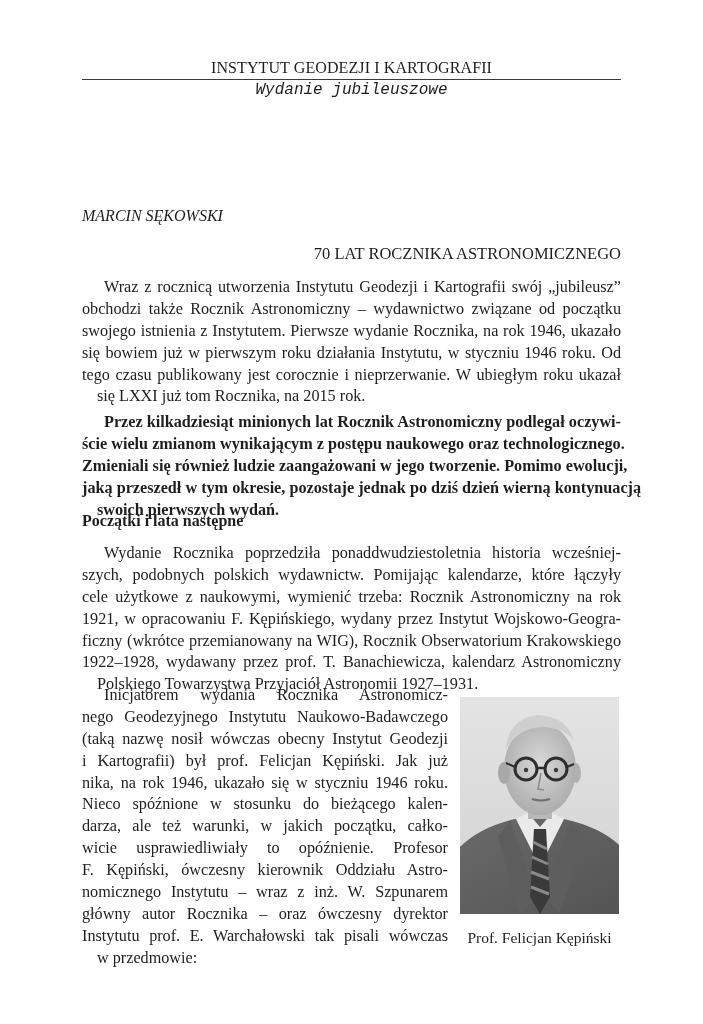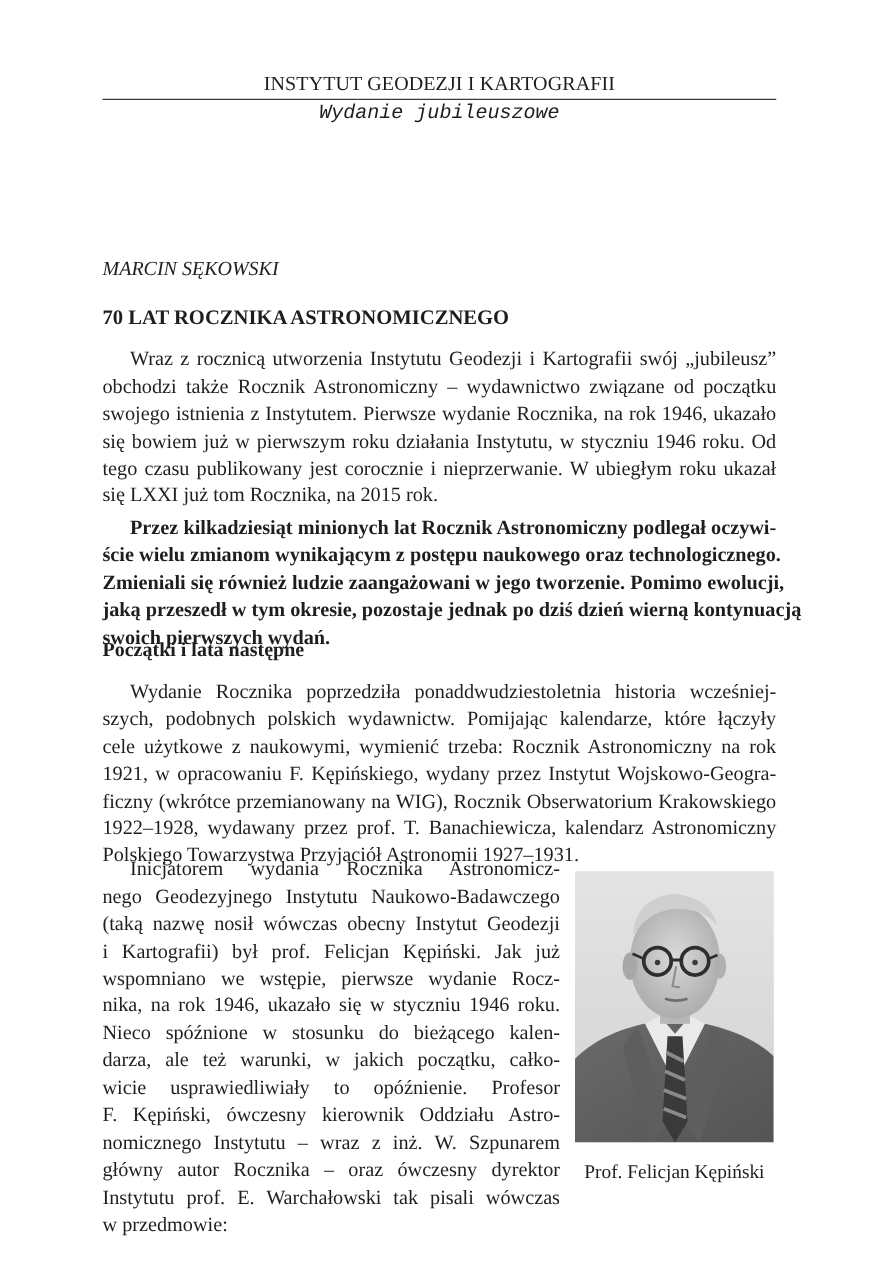--- a/index.html
+++ b/index.html
@@ -56,42 +56,43 @@
       left: 0;
       font-style: italic;
       font-size: 16px;
       line-height: 20px;
     }
     .article-title {
       position: absolute;
       top: 244px;
       left: 0;
       width: 539px;
-      text-align: left;
-      font-weight: bold;
+      text-align: right;
+      font-weight: normal;
       font-size: 16.5px;
       line-height: 20px;
     }
     .para {
       position: absolute;
       left: 0;
       width: 539px;
       font-size: 16.2px;
       line-height: 21.9px;
       text-align: justify;
     }
     .para .ln {
       display: block;
       text-align: justify;
       text-align-last: justify;
       white-space: nowrap;
       height: 21.9px;
     }
     .para .ln.last {
       text-align-last: left;
+      margin-left: 15px;
     }
     .para .ln.indent {
       padding-left: 22px;
     }
     .section-heading {
       position: absolute;
       top: 511px;
       left: 0;
       width: 539px;
       text-align: left;
@@ -163,21 +164,20 @@
     <span class="ln">ficzny (wkrótce przemianowany na WIG), Rocznik Obserwatorium Krakowskiego</span>
     <span class="ln">1922–1928, wydawany przez prof. T. Banachiewicza, kalendarz Astronomiczny</span>
     <span class="ln last">Polskiego Towarzystwa Przyjaciół Astronomii 1927–1931.</span>
   </div>
 
   <div class="para narrow" style="top:685px;">
     <span class="ln indent">Inicjatorem wydania Rocznika Astronomicz-</span>
     <span class="ln">nego Geodezyjnego Instytutu Naukowo-Badawczego</span>
     <span class="ln">(taką nazwę nosił wówczas obecny Instytut Geodezji</span>
     <span class="ln">i Kartografii) był prof. Felicjan Kępiński. Jak już</span>
-    <span class="ln">wspomniano we wstępie, pierwsze wydanie Rocz-</span>
     <span class="ln">nika, na rok 1946, ukazało się w styczniu 1946 roku.</span>
     <span class="ln">Nieco spóźnione w stosunku do bieżącego kalen-</span>
     <span class="ln">darza, ale też warunki, w jakich początku, całko-</span>
     <span class="ln">wicie usprawiedliwiały to opóźnienie. Profesor</span>
     <span class="ln">F. Kępiński, ówczesny kierownik Oddziału Astro-</span>
     <span class="ln">nomicznego Instytutu – wraz z inż. W. Szpunarem</span>
     <span class="ln">główny autor Rocznika – oraz ówczesny dyrektor</span>
     <span class="ln">Instytutu prof. E. Warchałowski tak pisali wówczas</span>
     <span class="ln last">w przedmowie:</span>
   </div>

